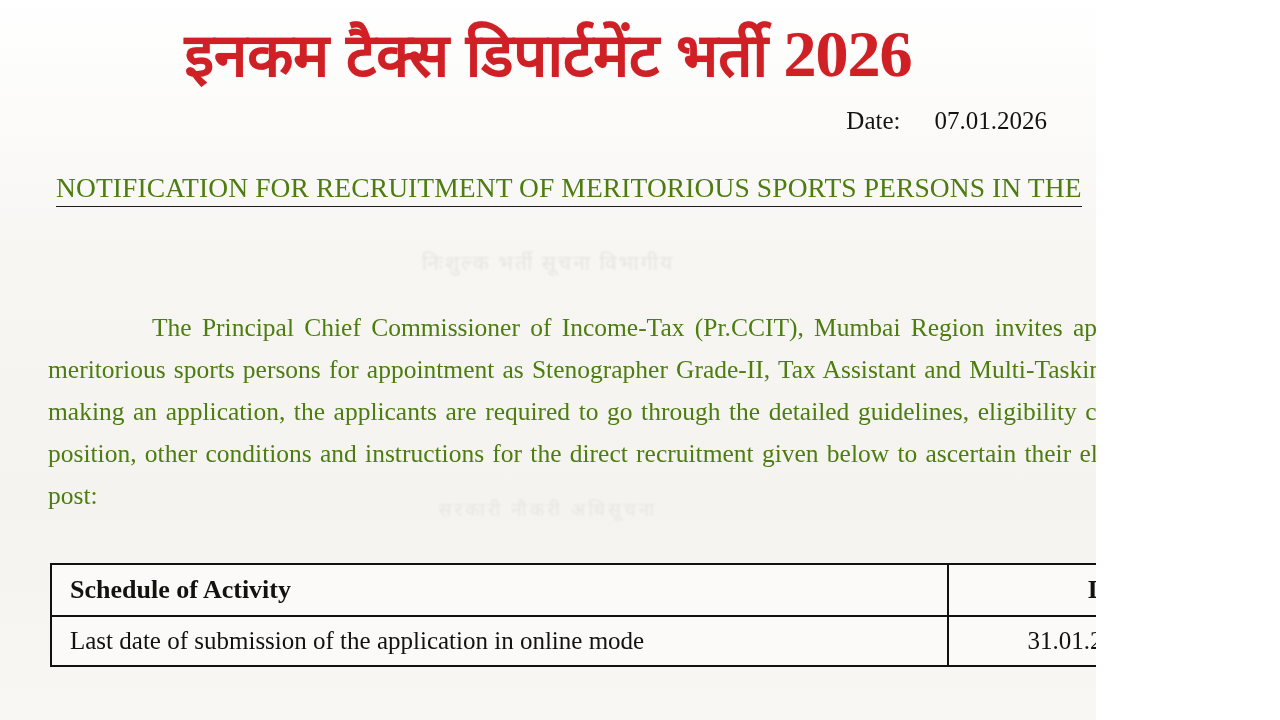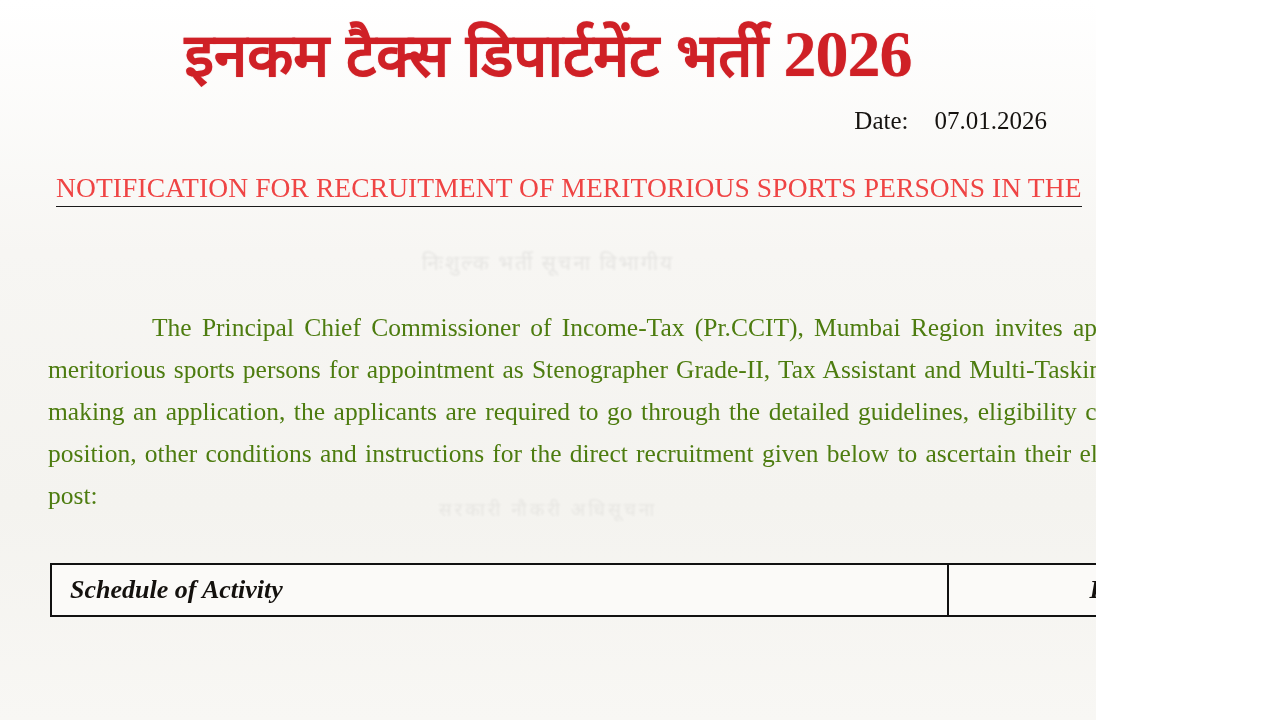--- a/index.html
+++ b/index.html
@@ -105,32 +105,32 @@
   }
   #date-block {
     position: absolute;
     right: 3px;
     top: 0;
     font-size: 25px;
     line-height: 34px;
     color: #15120f;
     white-space: nowrap;
   }
-  #date-block .dlabel { margin-right: 26px; }
+  #date-block .dlabel { margin-right: 34px; }
 
   
   #notif-heading {
     position: absolute;
     top: 167px;
     left: 56px;
     right: 44px;
     text-align: center;
     font-size: 27.5px;
     line-height: 41px;
-    color: #ef4444;
+    color: #4d7c0f;
     letter-spacing: 0.1px;
   }
   #notif-heading .hl {
     display: block;
     white-space: nowrap;
   }
   #notif-heading .hl span {
     border-bottom: 1.6px solid #1a1a1a;
     padding-bottom: 3px;
   }
@@ -192,21 +192,21 @@
   }
   #dates-table th {
     font-weight: bold;
     font-size: 26px;
   }
   #dates-table th.th-date,
   #dates-table td.td-date {
     text-align: right;
     padding-left: 0;
   }
-  #dates-table thead th { height: 50px; font-style: italic; }
+  #dates-table thead th { height: 50px; }
 </style>
 </head>
 <body>
 
 <div id="page">
 
   <div id="paper-texture"></div>
 
   <div id="scan-ghost">निःशुल्क भर्ती सूचना विभागीय</div>
   <div id="scan-ghost-2">सरकारी नौकरी अधिसूचना</div>
@@ -229,16 +229,20 @@
       <col class="c-activity">
       <col class="c-date">
     </colgroup>
     <thead>
       <tr>
         <th class="th-activity">Schedule of Activity</th>
         <th class="th-date">Date</th>
       </tr>
     </thead>
     <tbody>
+      <tr>
+        <td class="td-activity">Last date of submission of the application in online mode</td>
+        <td class="td-date">31.01.2026</td>
+      </tr>
     </tbody>
   </table>
 
 </div>
 
 </body></html>

